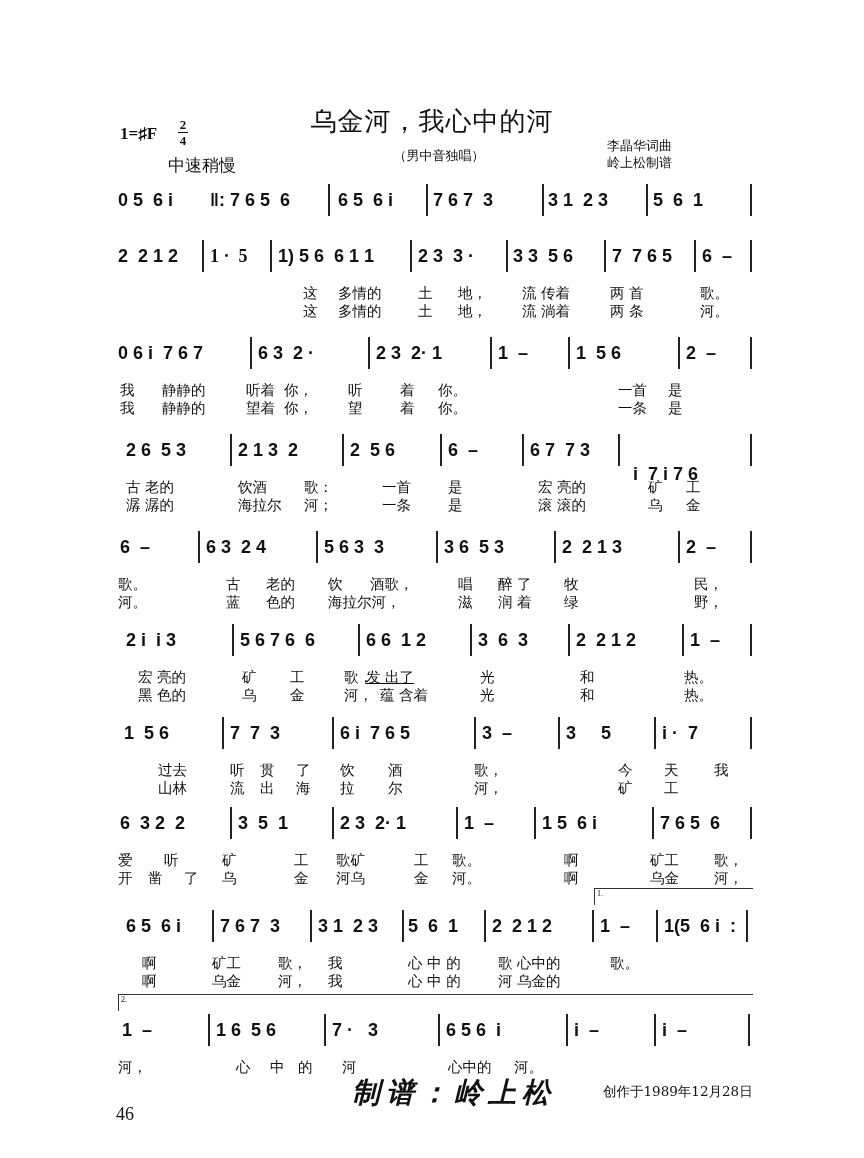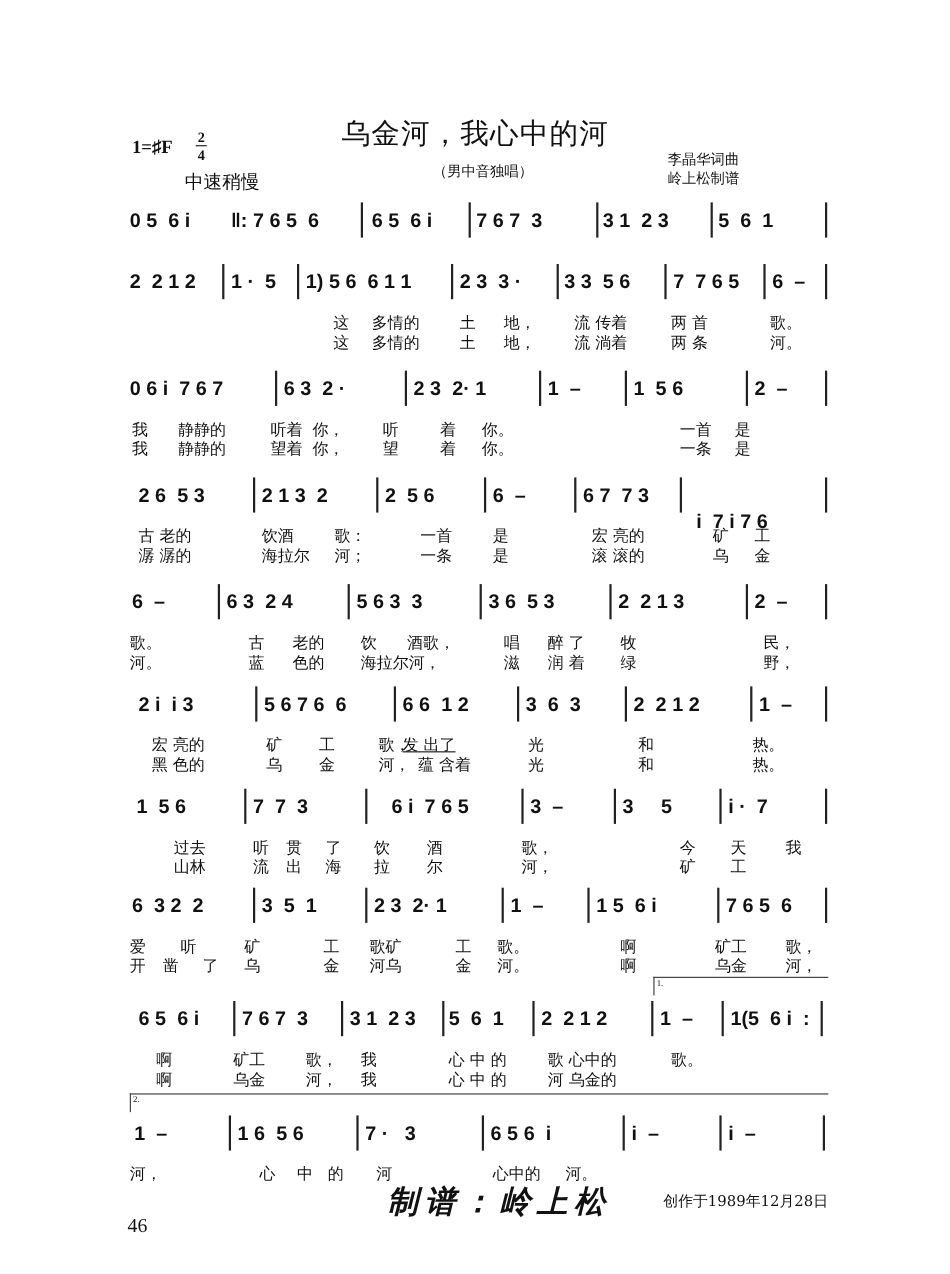--- a/index.html
+++ b/index.html
@@ -53,21 +53,21 @@
           <div class="bar" style="left: 210px; top: -6px; height: 32px;"></div>
           <div class="bar" style="left: 308px; top: -6px; height: 32px;"></div>
           <div class="bar" style="left: 424px; top: -6px; height: 32px;"></div>
           <div class="bar" style="left: 528px; top: -6px; height: 32px;"></div>
           <div class="bar" style="left: 632px; top: -6px; height: 32px;"></div>
         </div>
       </div>
       <div class="abs row" style="top: 246px;">
         <div class="notes">
           <span class="tok" style="left: 0px;">2  2 1 2</span>
-          <span class="tok" style="left: 92px;">1 ·  5</span>
+          <span class="tok" style="left: 92px; font-family: Liberation Serif, serif;">1 ·  5</span>
           <span class="tok" style="left: 160px;">1) 5 6  6 1 1</span>
           <span class="tok" style="left: 300px;">2 3  3 ·</span>
           <span class="tok" style="left: 395px;">3 3  5 6</span>
           <span class="tok" style="left: 494px;">7  7 6 5</span>
           <span class="tok" style="left: 584px;">6  –</span>
           <div class="bar" style="left: 84px; top: -6px; height: 32px;"></div>
           <div class="bar" style="left: 152px; top: -6px; height: 32px;"></div>
           <div class="bar" style="left: 292px; top: -6px; height: 32px;"></div>
           <div class="bar" style="left: 388px; top: -6px; height: 32px;"></div>
           <div class="bar" style="left: 486px; top: -6px; height: 32px;"></div>
@@ -146,21 +146,21 @@
           <div class="bar" style="left: 564px; top: -6px; height: 32px;"></div>
           <div class="bar" style="left: 632px; top: -6px; height: 32px;"></div>
         </div>
         <div class="lyr" style="top: 38px;"><span style="left: 20px;">宏 亮的</span><span style="left: 124px;">矿</span><span style="left: 172px;">工</span><span style="left: 226px;">歌，</span><span style="left: 248px; text-decoration: underline;">发 出了</span><span style="left: 362px;">光</span><span style="left: 462px;">和</span><span style="left: 566px;">热。</span></div>
         <div class="lyr" style="top: 56px;"><span style="left: 20px;">黑 色的</span><span style="left: 124px;">乌</span><span style="left: 172px;">金</span><span style="left: 226px;">河，</span><span style="left: 262px;">蕴 含着</span><span style="left: 362px;">光</span><span style="left: 462px;">和</span><span style="left: 566px;">热。</span></div>
       </div>
       <div class="abs row" style="top: 723px;">
         <div class="notes">
           <span class="tok" style="left: 6px;">1  5 6</span>
           <span class="tok" style="left: 112px;">7  7  3</span>
-          <span class="tok" style="left: 222px; margin-left: 16px;">6 i  7 6 5</span>
+          <span class="tok" style="left: 222px;">6 i  7 6 5</span>
           <span class="tok" style="left: 364px;">3  –</span>
           <span class="tok" style="left: 448px;">3     5</span>
           <span class="tok" style="left: 544px;">i ·  7</span>
           <div class="bar" style="left: 104px; top: -6px; height: 32px;"></div>
           <div class="bar" style="left: 214px; top: -6px; height: 32px;"></div>
           <div class="bar" style="left: 356px; top: -6px; height: 32px;"></div>
           <div class="bar" style="left: 440px; top: -6px; height: 32px;"></div>
           <div class="bar" style="left: 536px; top: -6px; height: 32px;"></div>
           <div class="bar" style="left: 632px; top: -6px; height: 32px;"></div>
         </div>

